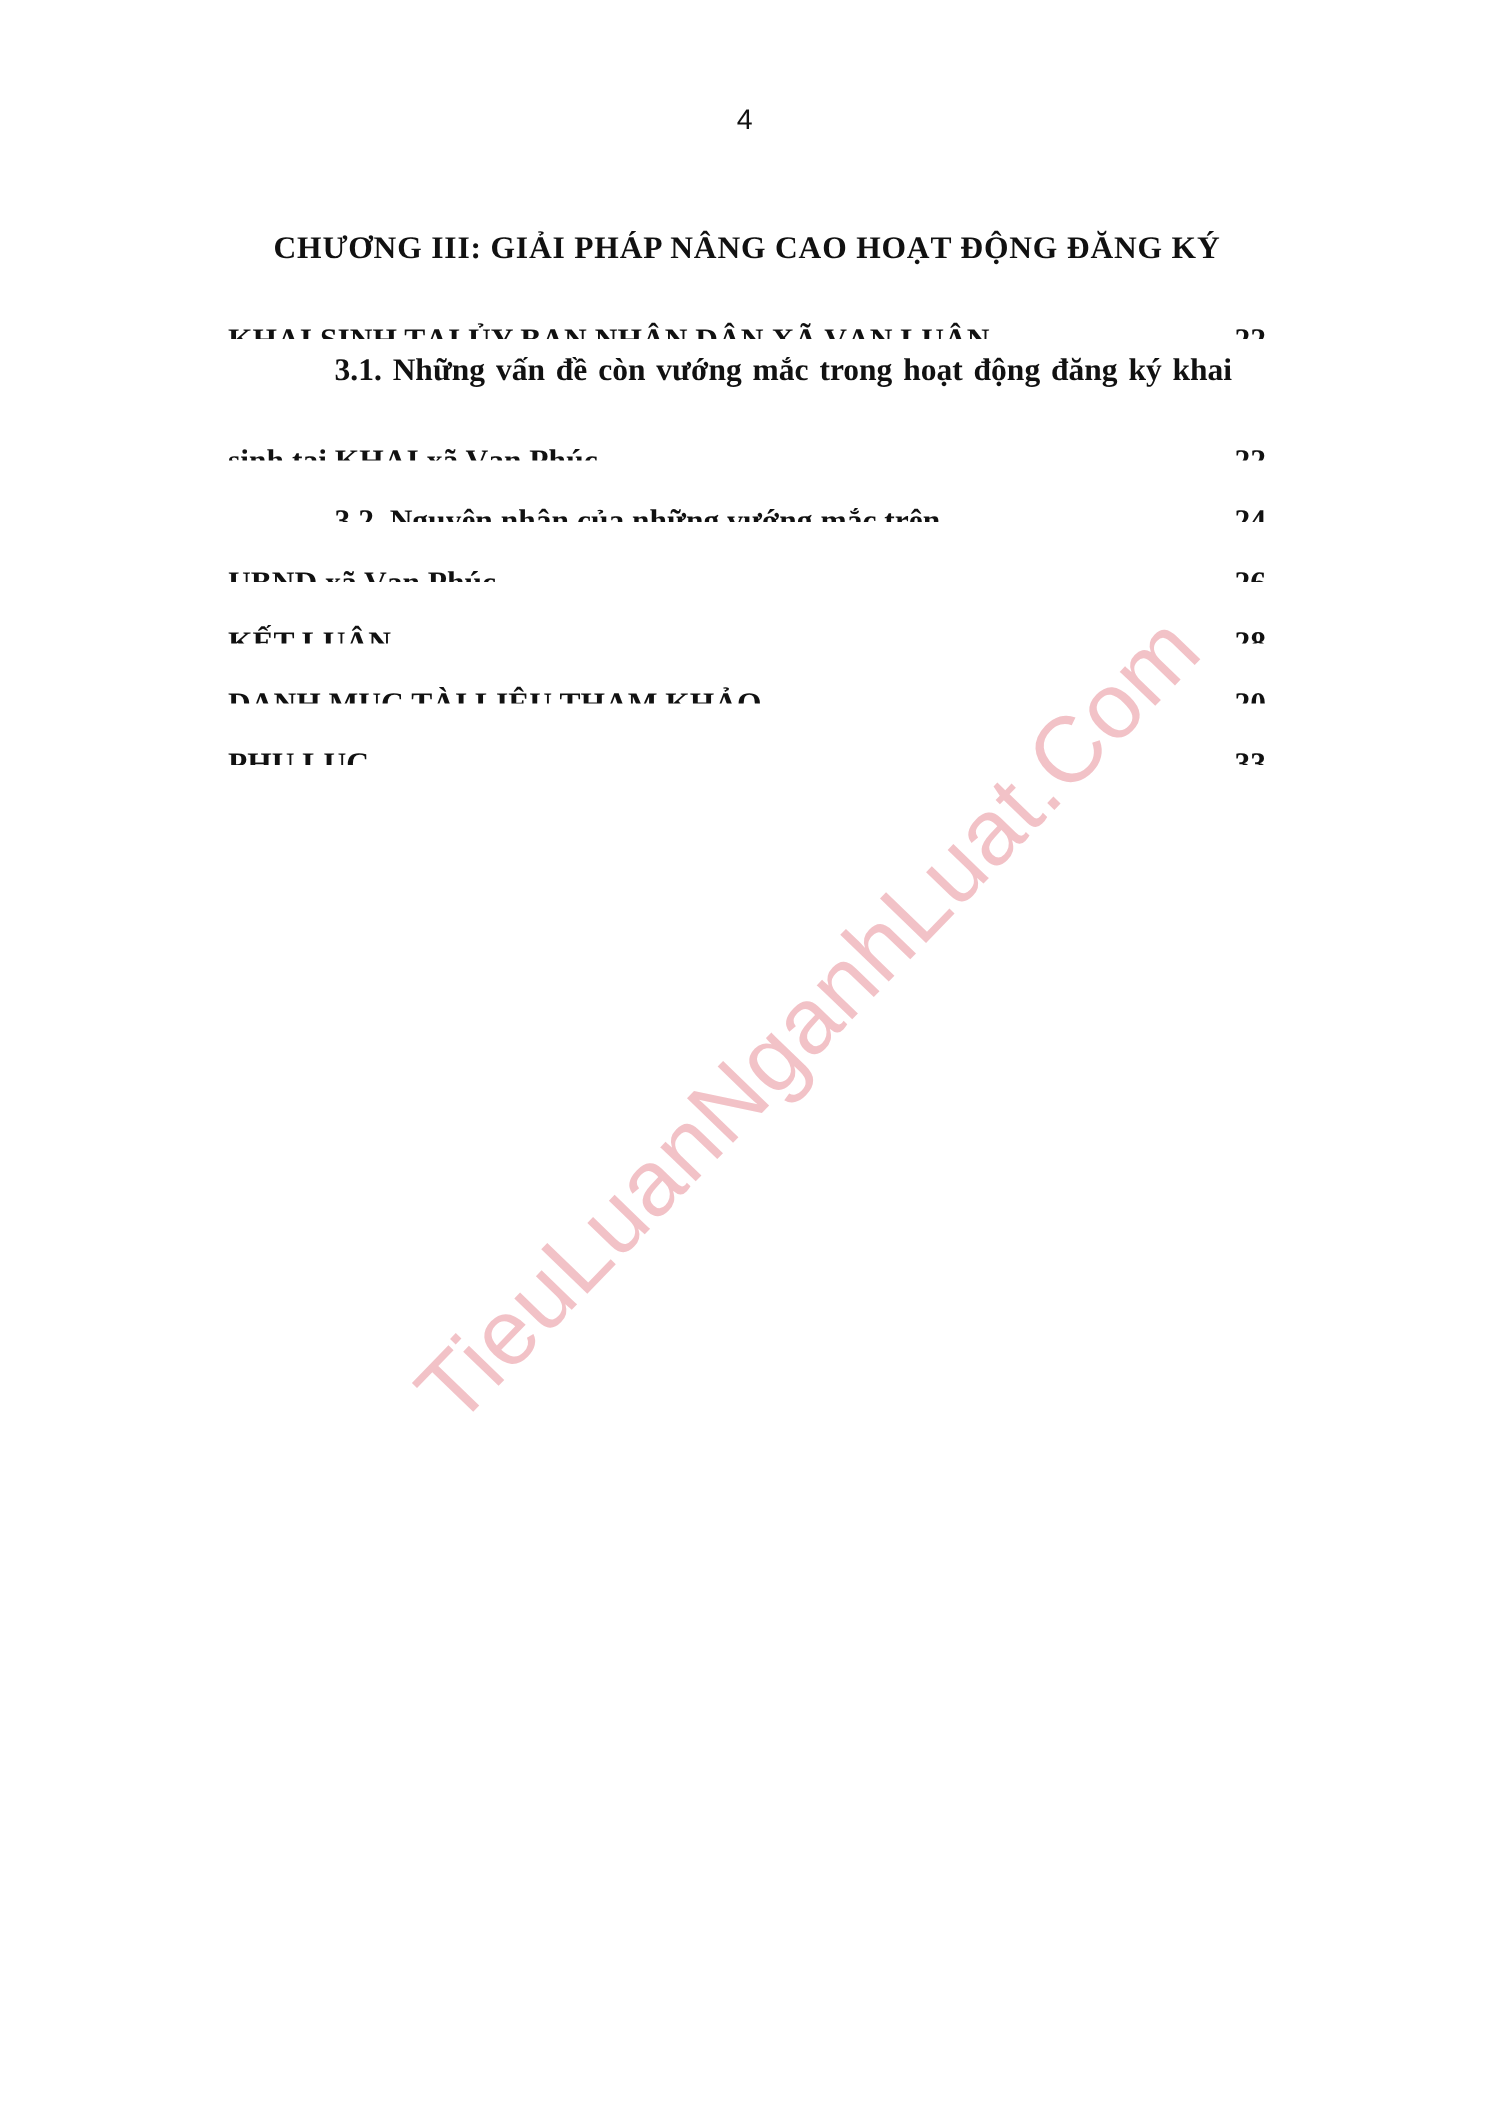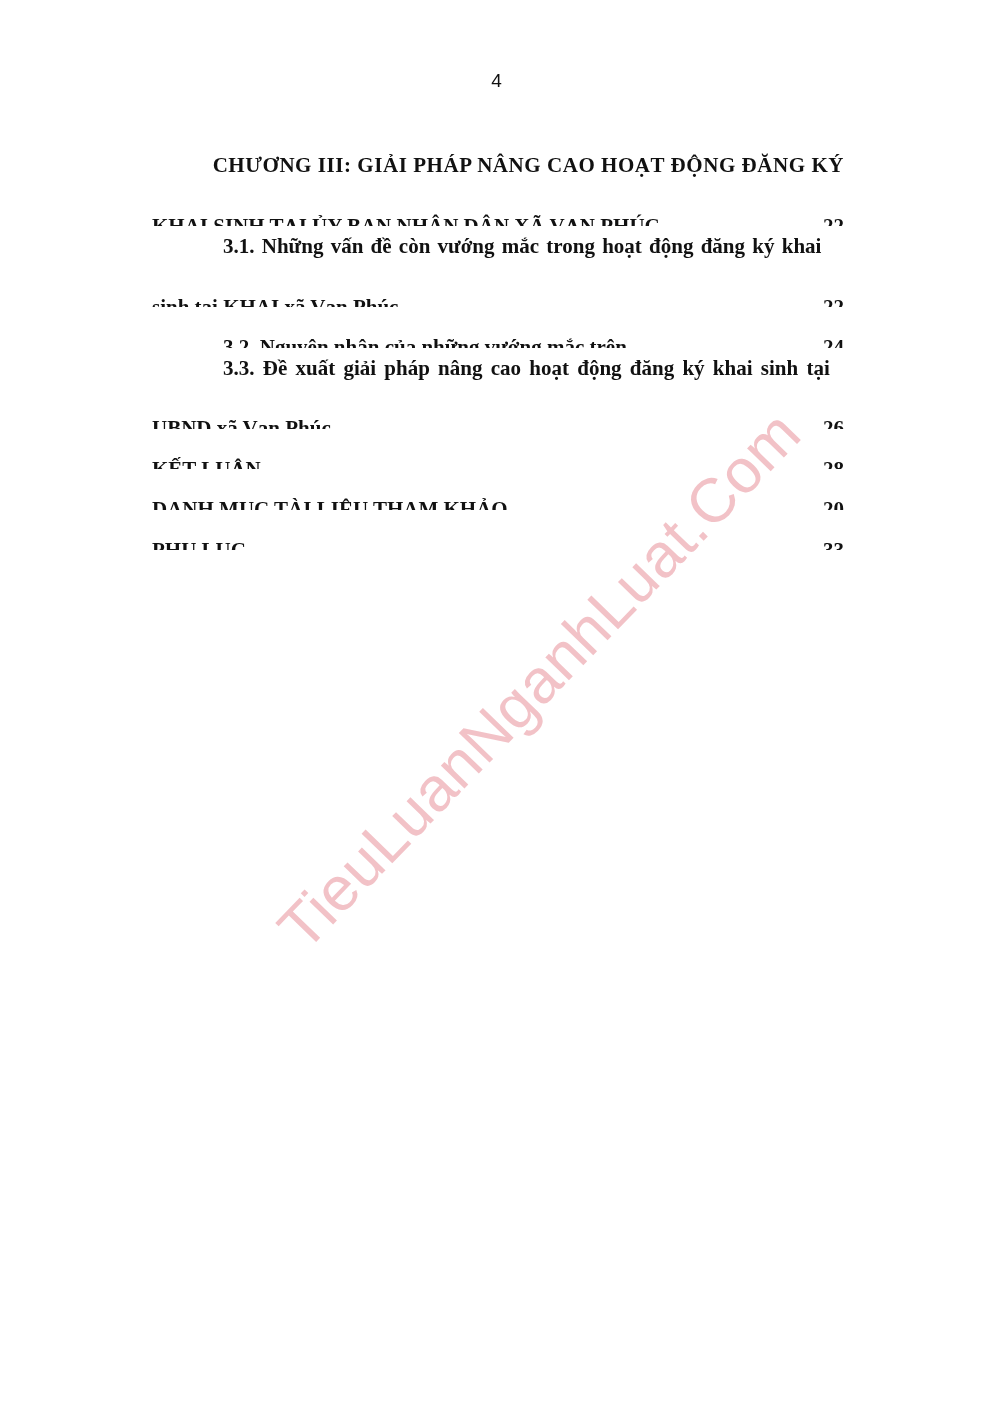--- a/index.html
+++ b/index.html
@@ -11,21 +11,21 @@
       position: absolute; top: 70px; left: 0; width: 993px; text-align: center;
       font-family: "Liberation Sans", "DejaVu Sans", sans-serif; font-size: 19px; color: #111;
     }
     .toc { position: absolute; left: 152px; top: 145px; width: 692px; }
     .line {
       height: 40.5px; line-height: 40.5px; font-size: 21px; white-space: nowrap;
       display: flex; align-items: baseline; overflow: hidden; font-weight: bold;
     }
     .bold { font-weight: bold; }
     .indent { padding-left: 71px; }
-    .justify { justify-content: flex-end; }
+    .justify { justify-content: center; }
     .leader-text { flex: 0 0 auto; }
     .dots {
       flex: 1 1 auto; overflow: hidden; white-space: nowrap; margin: 0 2px;
       letter-spacing: 0.5px;
     }
     .dots::before {
       content: "............................................................................................................................................................................................................................................";
     }
     .pg { flex: 0 0 auto; margin-top: 20px; }
     .watermark {
@@ -40,43 +40,40 @@
 <body>
 
 <div class="page-number">4</div>
 
 <div class="toc">
 
   <div class="line bold justify">
     <span style="letter-spacing:0.55px;">CHƯƠNG III: GIẢI PHÁP NÂNG CAO HOẠT ĐỘNG ĐĂNG KÝ</span>
   </div>
   <div class="line bold">
-    <span class="leader-text">KHAI SINH TẠI ỦY BAN NHÂN DÂN XÃ VẠN PHÚC</span>
+    <span class="leader-text">KHAI SINH TẠI ỦY BAN NHÂN DÂN XÃ VẠN LUẬN</span>
     <span class="dots"></span>
     <span class="pg">22</span>
   </div>
 
   <div class="line indent">
     <span style="word-spacing:2px;">3.1. Những vấn đề còn vướng mắc trong hoạt động đăng ký khai</span>
   </div>
   <div class="line">
     <span class="leader-text">sinh tại KHAI xã Vạn Phúc</span>
     <span class="dots"></span>
     <span class="pg">22</span>
   </div>
 
   <div class="line indent">
     <span class="leader-text">3.2. Nguyên nhân của những vướng mắc trên</span>
     <span class="dots" style="margin-left:8px;"></span>
     <span class="pg">24</span>
   </div>
 
-  <div class="line indent">
-    <span style="word-spacing:3px;">3.3. Đề xuất giải pháp nâng cao hoạt động đăng ký khai sinh tại</span>
-  </div>
   <div class="line">
     <span class="leader-text">UBND xã Vạn Phúc</span>
     <span class="dots" style="margin-left:8px;"></span>
     <span class="pg">26</span>
   </div>
 
   <div class="line bold">
     <span class="leader-text">KẾT LUẬN</span>
     <span class="dots"></span>
     <span class="pg">28</span>

